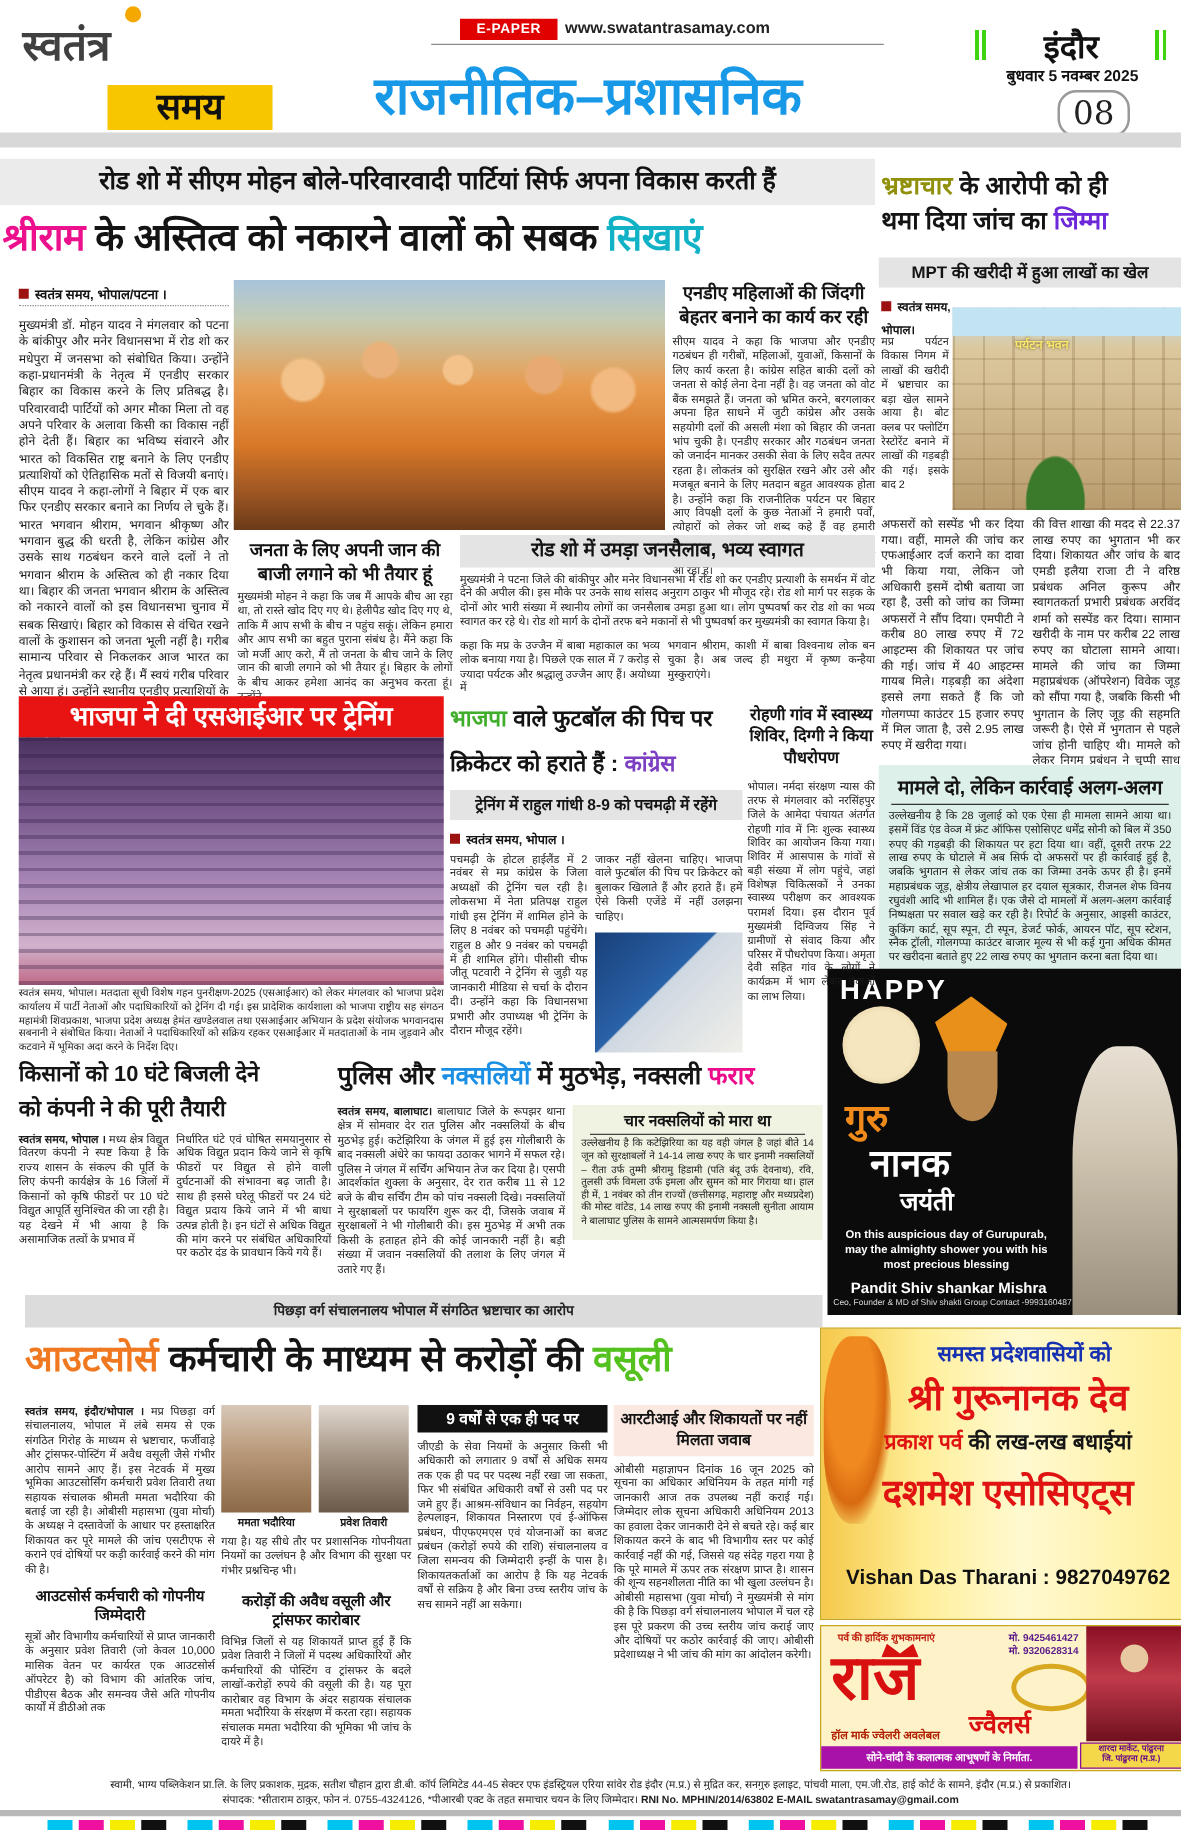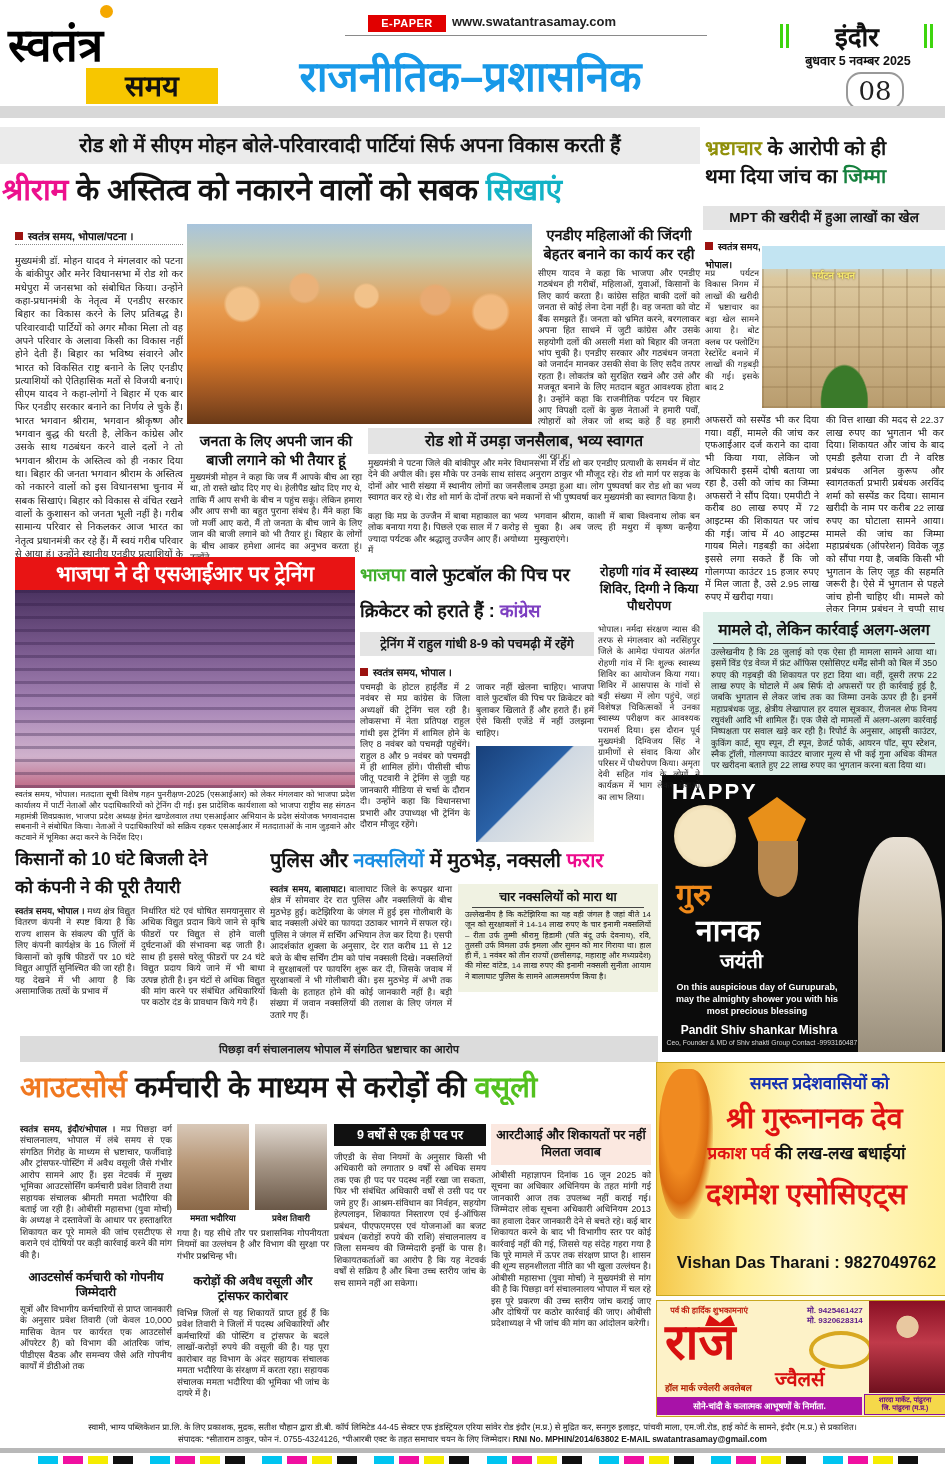--- a/index.html
+++ b/index.html
@@ -16,42 +16,42 @@
   .dotrule{border-bottom:1.5px dotted #8a8a8a;}
   .graybar{background:#e4e4e4;}
   .photo{background-size:cover;}
 </style>
 </head>
 <body>
 
 <div class="page">
 
   <div class="abs" style="left:100px;top:5px;width:13px;height:13px;border-radius:50%;background:#f5a800;"></div>
-  <div class="abs b" style="left:8px;top:12px;width:220px;font-size:46px;color:#000000;">स्वतंत्र</div>
+  <div class="abs b" style="left:18px;top:12px;width:220px;font-size:34px;color:#404040;">स्वतंत्र</div>
   <div class="abs b ctr" style="left:86px;top:68px;width:132px;height:36px;background:#f7c600;font-size:29px;line-height:36px;color:#111;">समय</div>
 
   <div class="abs b ctr" style="left:368px;top:15px;width:78px;height:17px;background:#e10000;color:#fff;font-size:11px;line-height:17px;letter-spacing:.5px;">E-PAPER</div>
   <div class="abs b" style="left:452px;top:14px;font-size:13px;color:#222;">www.swatantrasamay.com</div>
   <div class="abs" style="left:345px;top:35px;width:362px;border-bottom:1px solid #8a8a8a;"></div>
 
   <div class="abs b ctr nw" style="left:238px;top:46px;width:465px;font-size:42px;color:#1899e8;">राजनीतिक–प्रशासनिक</div>
 
   <div class="abs" style="left:780px;top:24px;width:9px;height:24px;background:repeating-linear-gradient(90deg,#3ed50e 0 3px,transparent 3px 6px);"></div>
   <div class="abs" style="left:924px;top:24px;width:9px;height:24px;background:repeating-linear-gradient(90deg,#3ed50e 0 3px,transparent 3px 6px);"></div>
   <div class="abs b ctr" style="left:793px;top:18px;width:128px;font-size:26px;color:#111;">इंदौर</div>
   <div class="abs b ctr" style="left:778px;top:52px;width:160px;font-size:12.5px;color:#111;">बुधवार 5 नवम्बर 2025</div>
   <div class="abs ctr" style="left:846px;top:72px;width:54px;height:34px;border:2px solid #999;border-radius:15px;font-family:'DejaVu Serif',serif;font-size:26px;line-height:34px;color:#222;">08</div>
 
   <div class="abs" style="left:0;top:106px;width:945px;height:12px;background:#d8d8d8;"></div>
 
   <div class="abs b ctr nw" style="left:0;top:127px;width:700px;height:37px;background:#ebebeb;font-size:20px;line-height:37px;color:#121212;">रोड शो में सीएम मोहन बोले-परिवारवादी पार्टियां सिर्फ अपना विकास करती हैं</div>
   <div class="abs b nw" style="left:2px;top:168px;width:702px;font-size:30px;letter-spacing:-.3px;"><span style="color:#ec108d;">श्रीराम</span><span> के अस्तित्व को नकारने वालों को सबक </span><span style="color:#12b2c6;">सिखाएं</span></div>
 
   <div class="abs b nw" style="left:705px;top:134px;width:240px;font-size:20px;"><span style="color:#90900a;">भ्रष्टाचार</span><span> के आरोपी को ही</span></div>
-  <div class="abs b nw" style="left:705px;top:162px;width:240px;font-size:20px;"><span>थमा दिया जांच का </span><span style="color:#15803d;">जिम्मा</span></div>
+  <div class="abs b nw" style="left:705px;top:162px;width:240px;font-size:20px;"><span>थमा दिया जांच का </span><span style="color:#6d28d9;">जिम्मा</span></div>
   <div class="abs b ctr nw graybar" style="left:703px;top:206px;width:242px;height:24px;font-size:13.5px;line-height:24px;">MPT की खरीदी में हुआ लाखों का खेल</div>
   <div class="abs" style="left:705px;top:236px;width:56px;"><span class="bull"></span><span class="b" style="font-size:9.5px;">स्वतंत्र समय, भोपाल।</span></div>
   <div class="abs photo" style="left:762px;top:246px;width:183px;height:162px;background:
       radial-gradient(ellipse at 45% 96%,#3a7a2a 0 16%,transparent 17%),
       linear-gradient(180deg,#c2e4f2 0 14%,transparent 14%),
       repeating-linear-gradient(90deg,rgba(110,80,40,.22) 0 2px,transparent 2px 24px),
       repeating-linear-gradient(0deg,rgba(110,80,40,.18) 0 2px,transparent 2px 20px),
       linear-gradient(180deg,#bfe0ee 0%,#dcc89e 20%,#cdb488 60%,#b89c6e 100%);">
     <span class="b" style="position:absolute;left:50px;top:22px;font-size:10px;color:#f5e870;text-shadow:0 0 2px #6a4a20;">पर्यटन भवन</span>
   </div>

